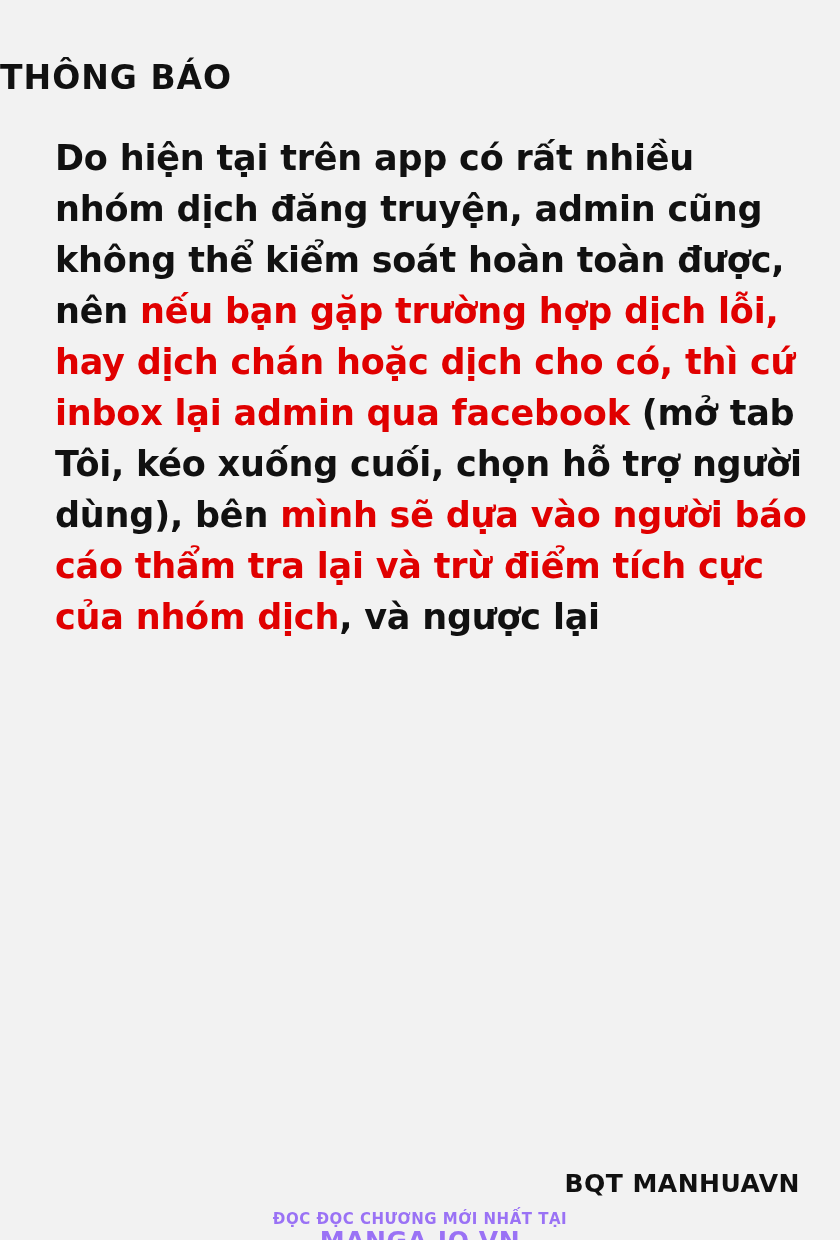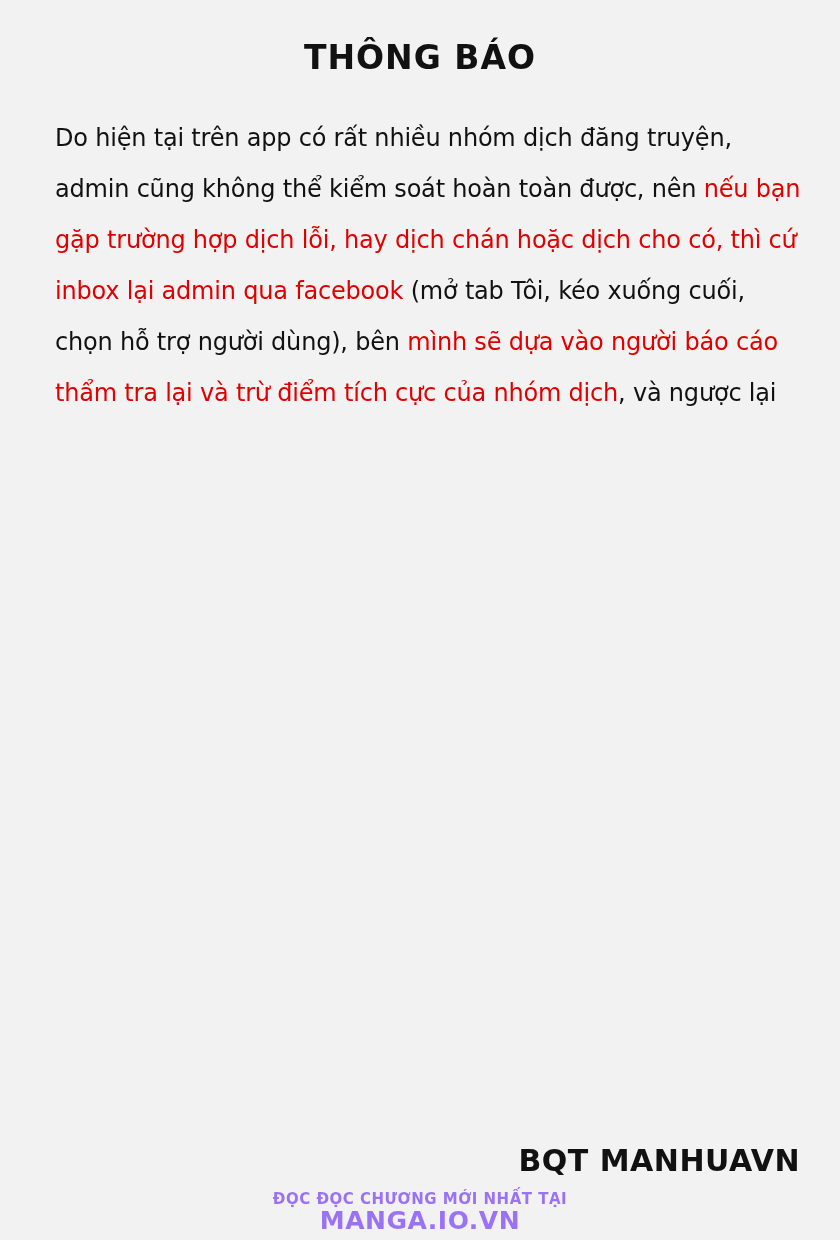--- a/index.html
+++ b/index.html
@@ -15,52 +15,52 @@
     position: relative;
     overflow: hidden;
   }
   .page {
     width: 840px;
     height: 1240px;
     position: relative;
     background: #f2f2f2;
   }
   .title {
-    text-align: center;
     font-size: 33px;
     font-weight: bold;
     letter-spacing: 1px;
     padding-top: 38px;
     color: #111111;
+    margin-top: 20px;
   }
   .body-text {
     position: absolute;
     left: 55px;
     top: 113px;
     width: 752px;
-    font-size: 24px;
+    font-size: 35px;
     line-height: 51px;
-    font-weight: normal;
+    font-weight: bold;
     color: #111111;
     letter-spacing: -0.2px;
   }
   .para {
     margin: 0 0 40px 0;
   }
   .para:last-child {
     margin-bottom: 0;
   }
   .hl {
     color: #e00000;
   }
   .signature {
     position: absolute;
     right: 40px;
     bottom: 62px;
-    font-size: 30px;
+    font-size: 25px;
     font-weight: bold;
     letter-spacing: 0.5px;
     color: #111111;
   }
   .watermark {
     position: absolute;
     left: 0;
     right: 0;
     bottom: 6px;
     text-align: center;

